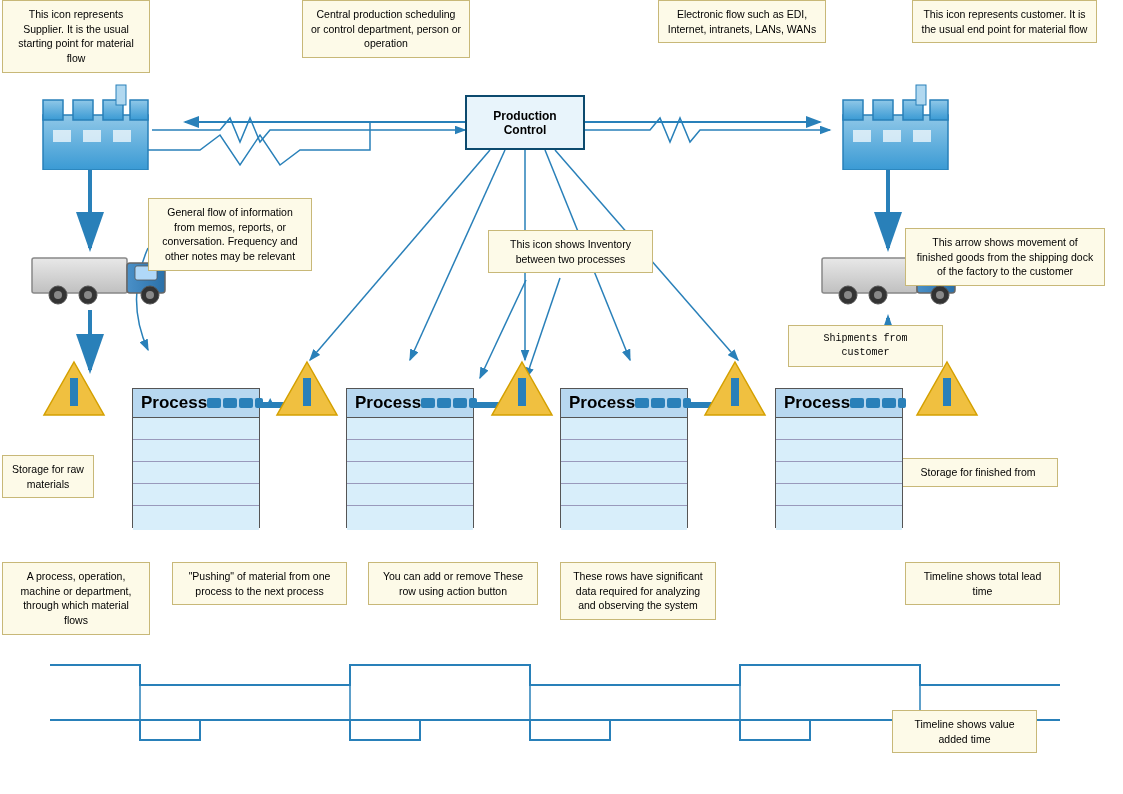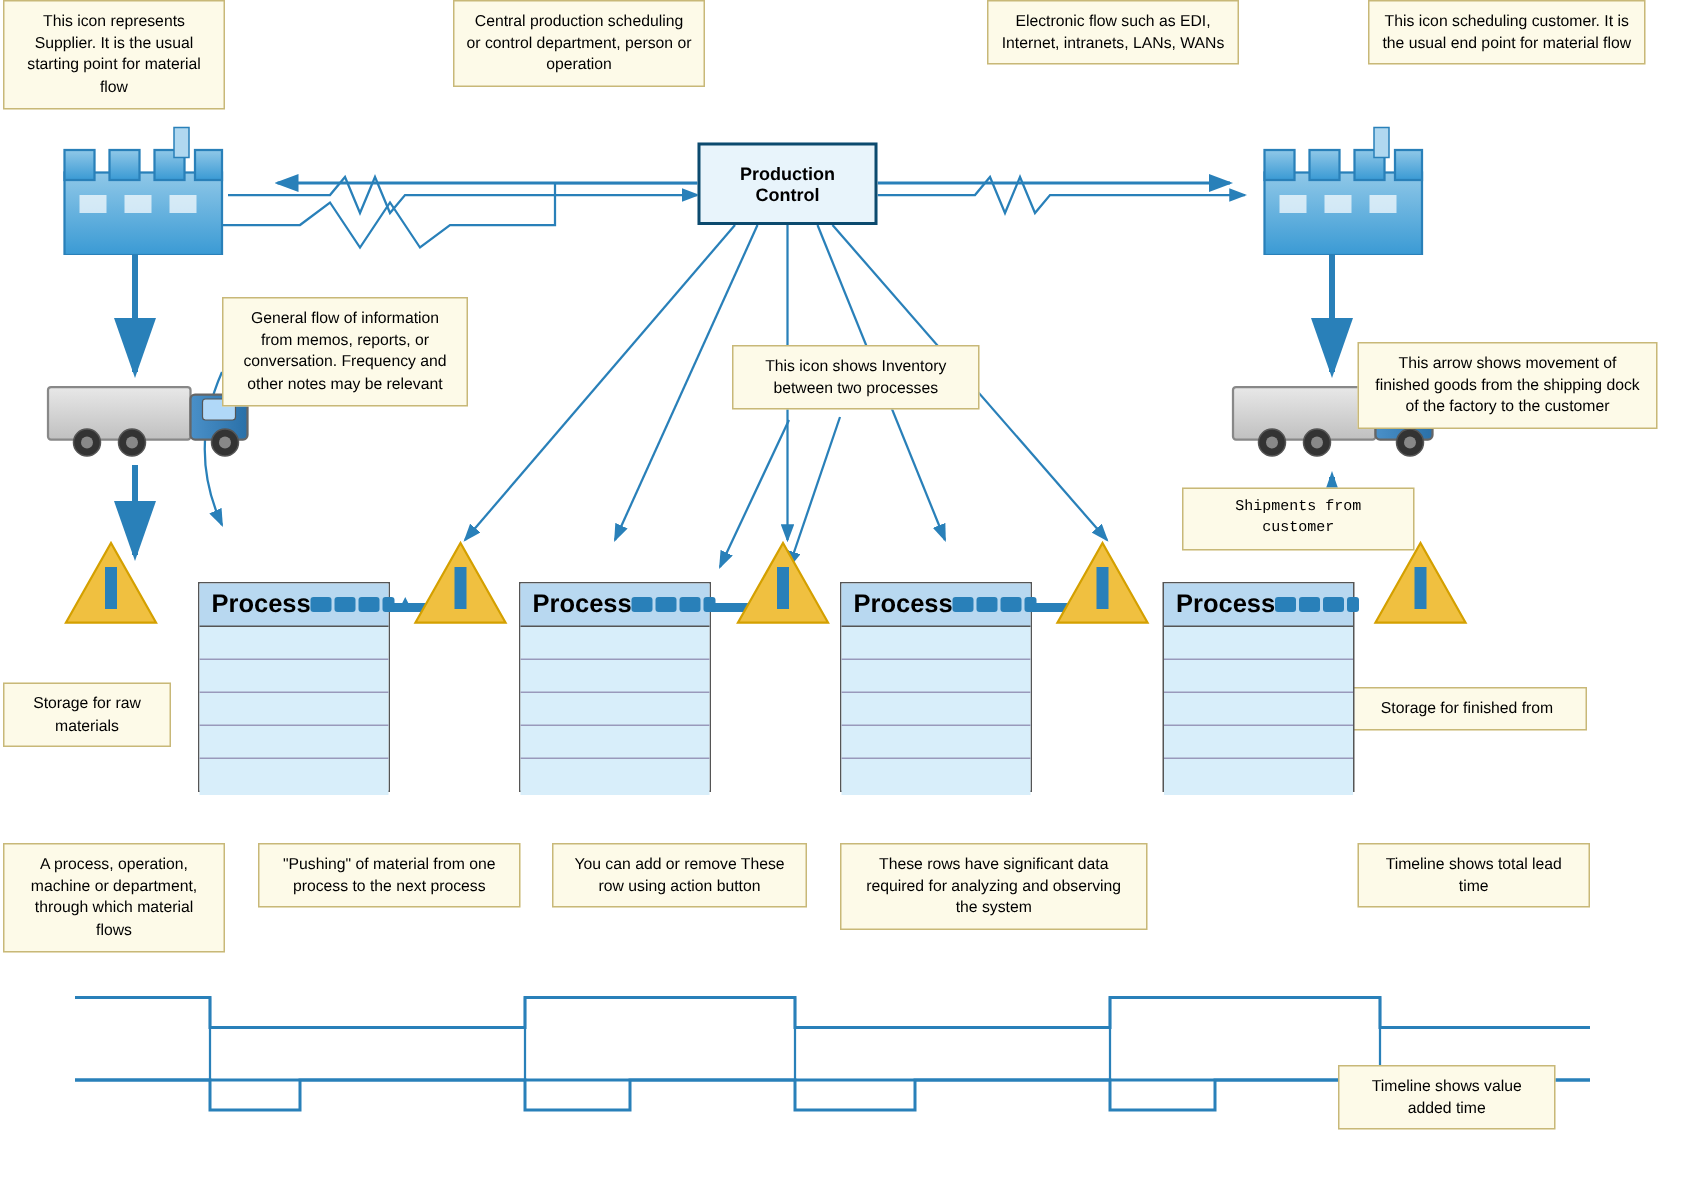--- a/index.html
+++ b/index.html
@@ -152,21 +152,21 @@
 
   <div class="callout" style="left:302px; top:0px; width:168px;">
     <span>Central production scheduling or control department, person or operation</span>
   </div>
 
   <div class="callout" style="left:658px; top:0px; width:168px;">
     <span>Electronic flow such as EDI, Internet, intranets, LANs, WANs</span>
   </div>
 
   <div class="callout" style="left:912px; top:0px; width:185px;">
-    <span>This icon scheduling customer. It is the usual end point for material flow</span>
+    <span>This icon represents customer. It is the usual end point for material flow</span>
   </div>
 
   <div class="factory" style="left:38px; top:80px;">
     <svg width="115" height="90" viewBox="0 0 115 90">
       <defs>
         <linearGradient id="factGrad" x1="0" y1="0" x2="0" y2="1">
           <stop offset="0%" stop-color="#90c8e8"></stop>
           <stop offset="100%" stop-color="#3a9ad4"></stop>
         </linearGradient>
       </defs>
@@ -272,41 +272,41 @@
   </div>
 
   <div class="callout" style="left:905px; top:228px; width:200px;">
     <span>This arrow shows movement of finished goods from the shipping dock of the factory to the customer</span>
   </div>
 
   <div class="callout" style="left:788px; top:325px; width:155px; font-family: 'Courier New', monospace; font-size:10px;">
     <span>Shipments from customer</span>
   </div>
 
-  <div class="callout" style="left:2px; top:455px; width:112px;">
+  <div class="callout" style="left:2px; top:455px; width:92px;">
     <span>Storage for raw materials</span>
   </div>
 
   <div class="callout" style="left:898px; top:458px; width:160px;">
     <span>Storage for finished from</span>
   </div>
 
   <div class="callout" style="left:2px; top:562px; width:148px;">
     <span>A process, operation, machine or department, through which material flows</span>
   </div>
 
   <div class="callout" style="left:172px; top:562px; width:175px;">
     <span>"Pushing" of material from one process to the next process</span>
   </div>
 
   <div class="callout" style="left:368px; top:562px; width:170px;">
     <span>You can add or remove These row using action button</span>
   </div>
 
-  <div class="callout" style="left:560px; top:562px; width:205px;">
+  <div class="callout" style="left:560px; top:562px; width:156px;">
     <span>These rows have significant data required for analyzing and observing the system</span>
   </div>
 
   <div class="callout" style="left:905px; top:562px; width:155px;">
     <span>Timeline shows total lead time</span>
   </div>
 
   <div class="callout" style="left:892px; top:710px; width:145px;">
     <span>Timeline shows value added time</span>
   </div>

